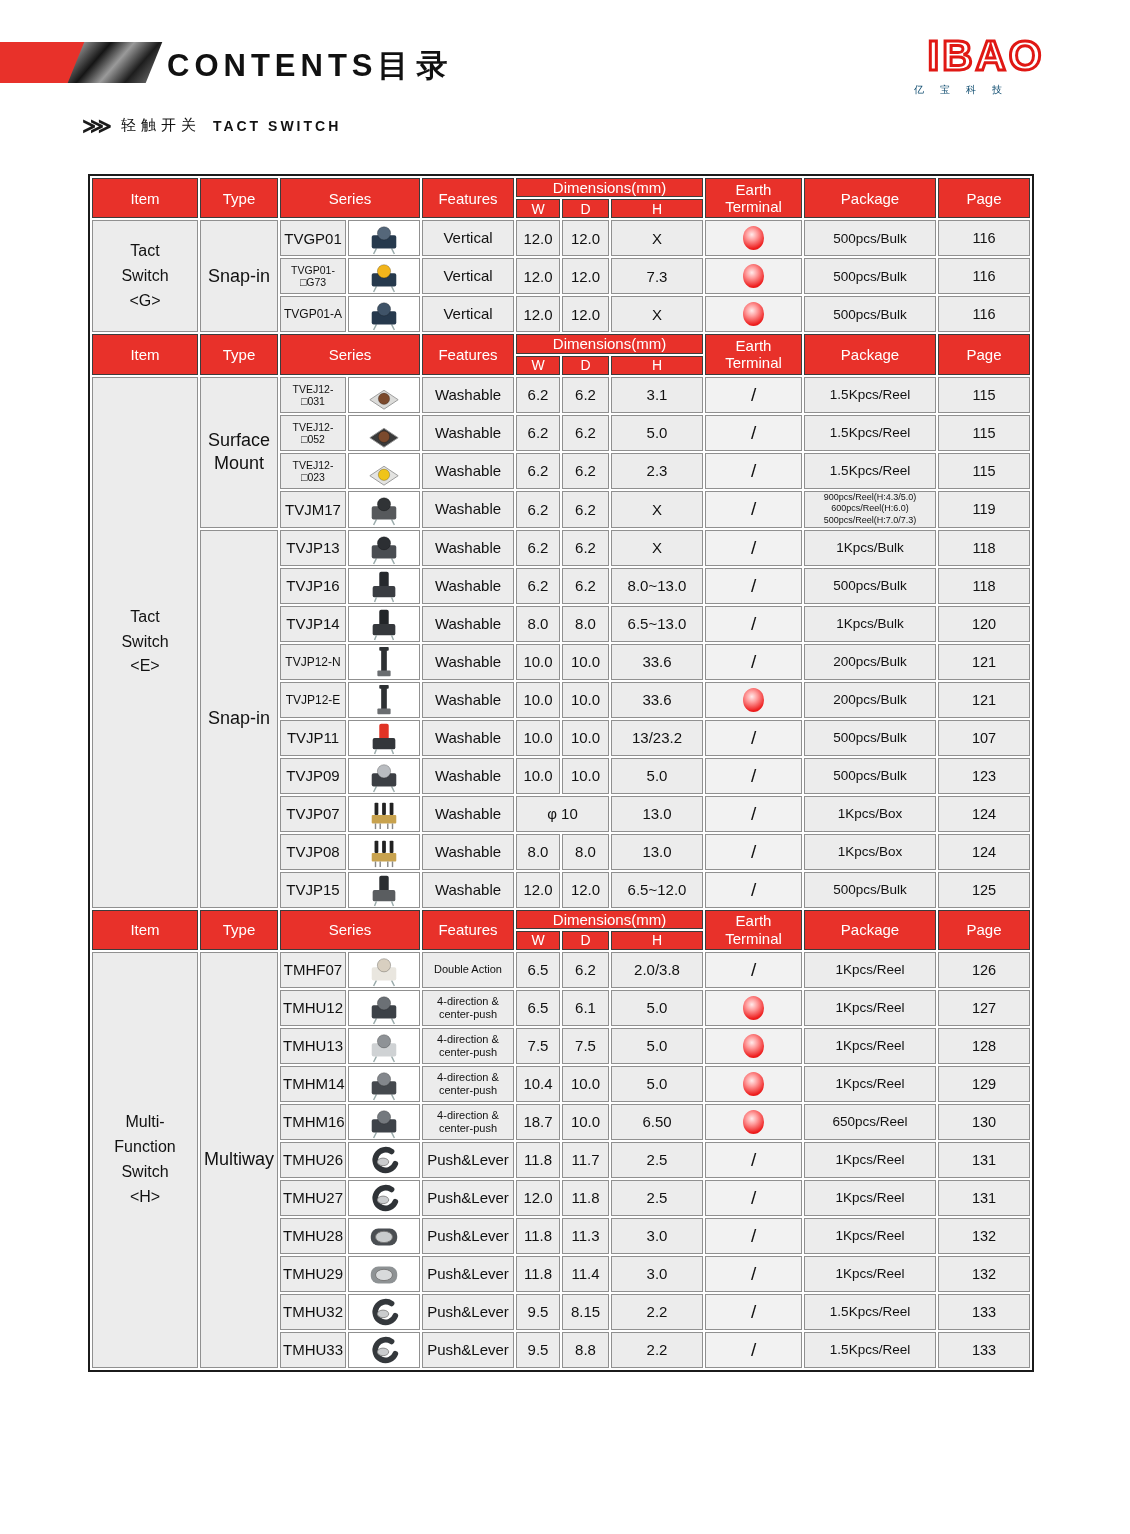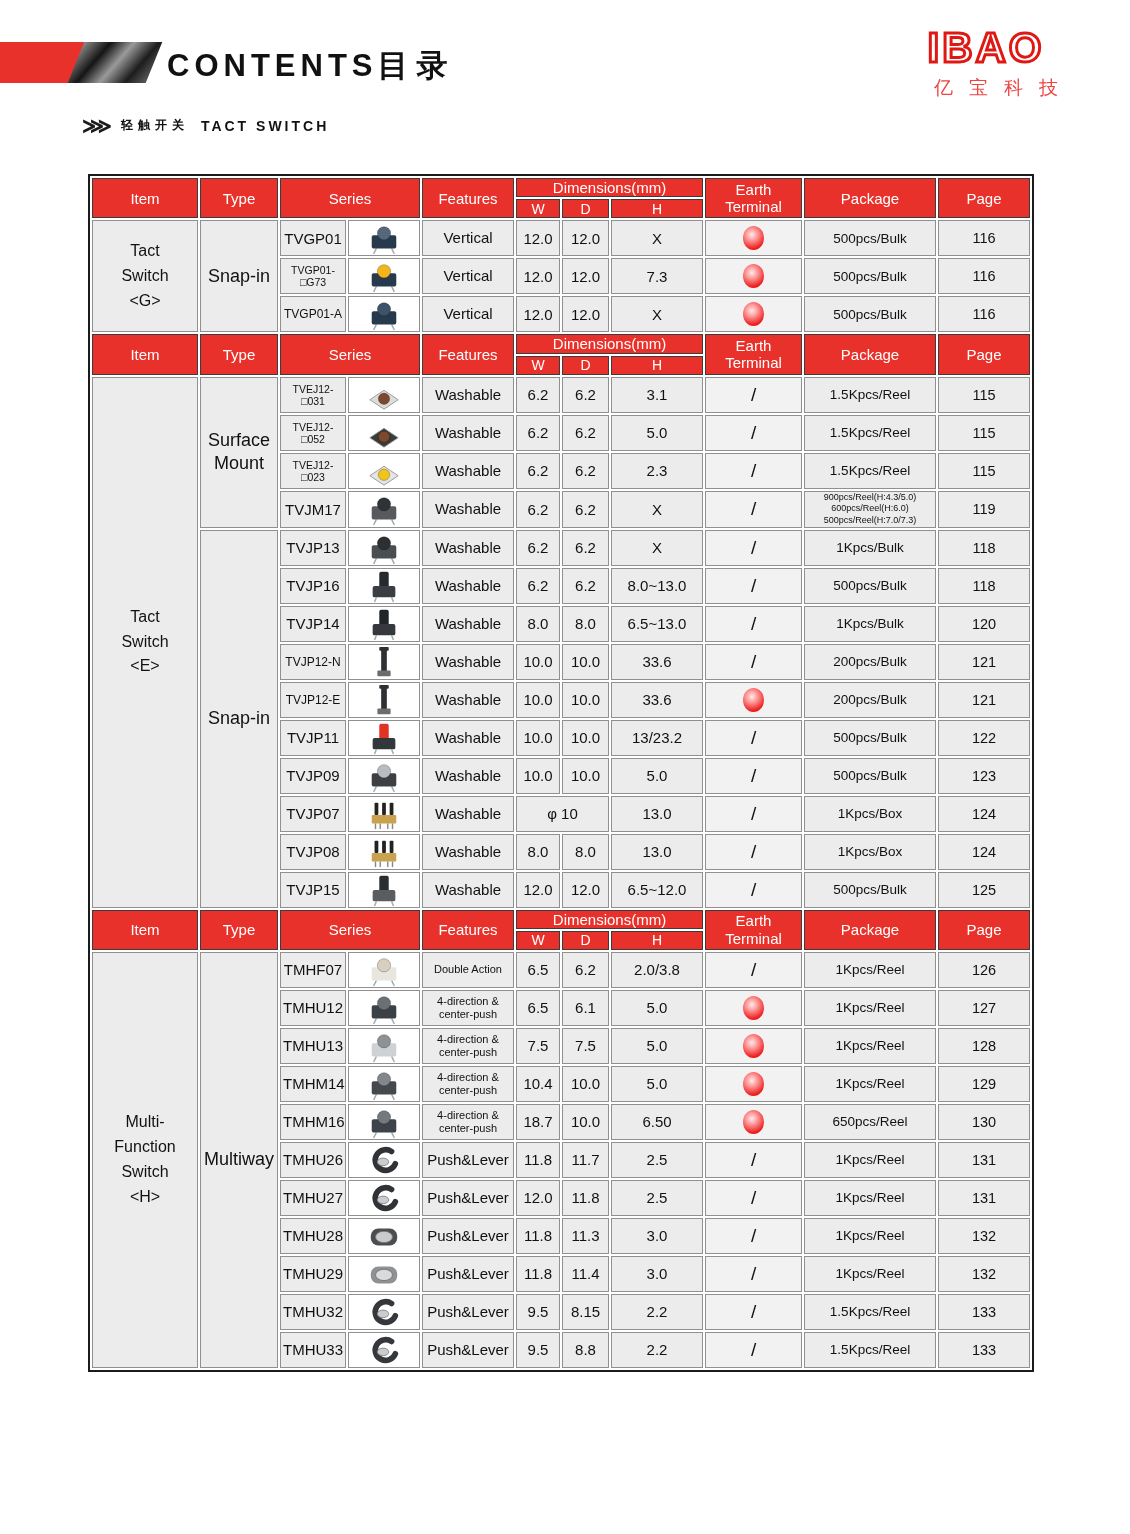--- a/index.html
+++ b/index.html
@@ -10,26 +10,26 @@
   }
   
   .deco-red{position:absolute;left:-28px;top:42px;width:114px;height:41px;
     background:#e8312a;transform:skewX(-22deg)}
   .deco-dark{position:absolute;left:76px;top:42px;width:78px;height:41px;
     background:linear-gradient(115deg,#8a8a8a 0%,#151515 28%,#9a9a9a 52%,#1d1d1d 78%,#5a5a5a 100%);
     transform:skewX(-22deg)}
   .page-title{position:absolute;left:167px;top:45px;font-size:31px;font-weight:bold;
     letter-spacing:5px;white-space:nowrap}
   .page-title .cn{letter-spacing:8px;}
-  .logo{position:absolute;right:56px;top:26px;width:176px;text-align:right}
-  .logo-sub{font-size:19px;color:#ef4444;letter-spacing:16px;padding-left:16px;margin-top:1px;white-space:nowrap}
+  .logo{position:absolute;right:56px;top:34px;width:176px;text-align:left}
+  .logo-sub{font-size:10px;color:#0c4a6e;letter-spacing:16px;padding-left:16px;margin-top:1px;white-space:nowrap}
   
   .subtitle{position:absolute;left:82px;top:115px;display:flex;align-items:center;gap:12px}
   .chevrons{font-size:21px;font-weight:bold;color:#1a1a1a;letter-spacing:-3px;line-height:1}
-  .sub-cn{font-size:12px;font-weight:bold;letter-spacing:5px}
+  .sub-cn{font-size:15px;font-weight:normal;letter-spacing:5px}
   .sub-en{font-size:14px;font-weight:bold;letter-spacing:3px}
   
   .tablewrap{position:absolute;left:88px;top:174px}
   table{border-collapse:separate;border-spacing:2px;width:850px;table-layout:fixed;
     border:2px solid #1b1b1b;background:#fff}
   th{background:#e8312a;color:#fff;font-weight:normal;font-size:15px;
     border:1px solid #3c3c3c;padding:0;height:19px;box-sizing:border-box;
     white-space:pre-line;line-height:1.15}
   th.wdh{font-size:14px}
   td{background:#ececec;border:1px solid #909090;text-align:center;vertical-align:middle;
@@ -325,21 +325,21 @@
                 <rect x="6" y="18" width="24" height="12" rx="2" fill="#33363a"></rect>
                 <line x1="10" y1="30" x2="8" y2="35" stroke="#9aa" stroke-width="1.5"></line>
                 <line x1="26" y1="30" x2="28" y2="35" stroke="#9aa" stroke-width="1.5"></line>
               </svg></span></td>
           <td class="featc">Washable</td>
           <td>10.0</td>
           <td>10.0</td>
           <td>13/23.2</td>
           <td class="earthc"><span class="slash">/</span></td>
           <td class="pkg">500pcs/Bulk</td>
-          <td class="pagec">122</td>
+          <td class="pagec">107</td>
         </tr>
         <tr>
           <td class="seriesc">TVJP09</td>
           <td class="img"><span><svg viewBox="0 0 36 36" width="34" height="34">
                 <line x1="10" y1="29" x2="7" y2="35" stroke="#9aa" stroke-width="1.5"></line>
                 <line x1="26" y1="29" x2="29" y2="35" stroke="#9aa" stroke-width="1.5"></line>
                 <rect x="5" y="15" width="26" height="14" rx="2" fill="#3c3f44"></rect>
                 <circle cx="18" cy="13" r="7" fill="#b9bcc0" stroke="rgba(0,0,0,0.25)"></circle>
               </svg></span></td>
           <td class="featc">Washable</td>

